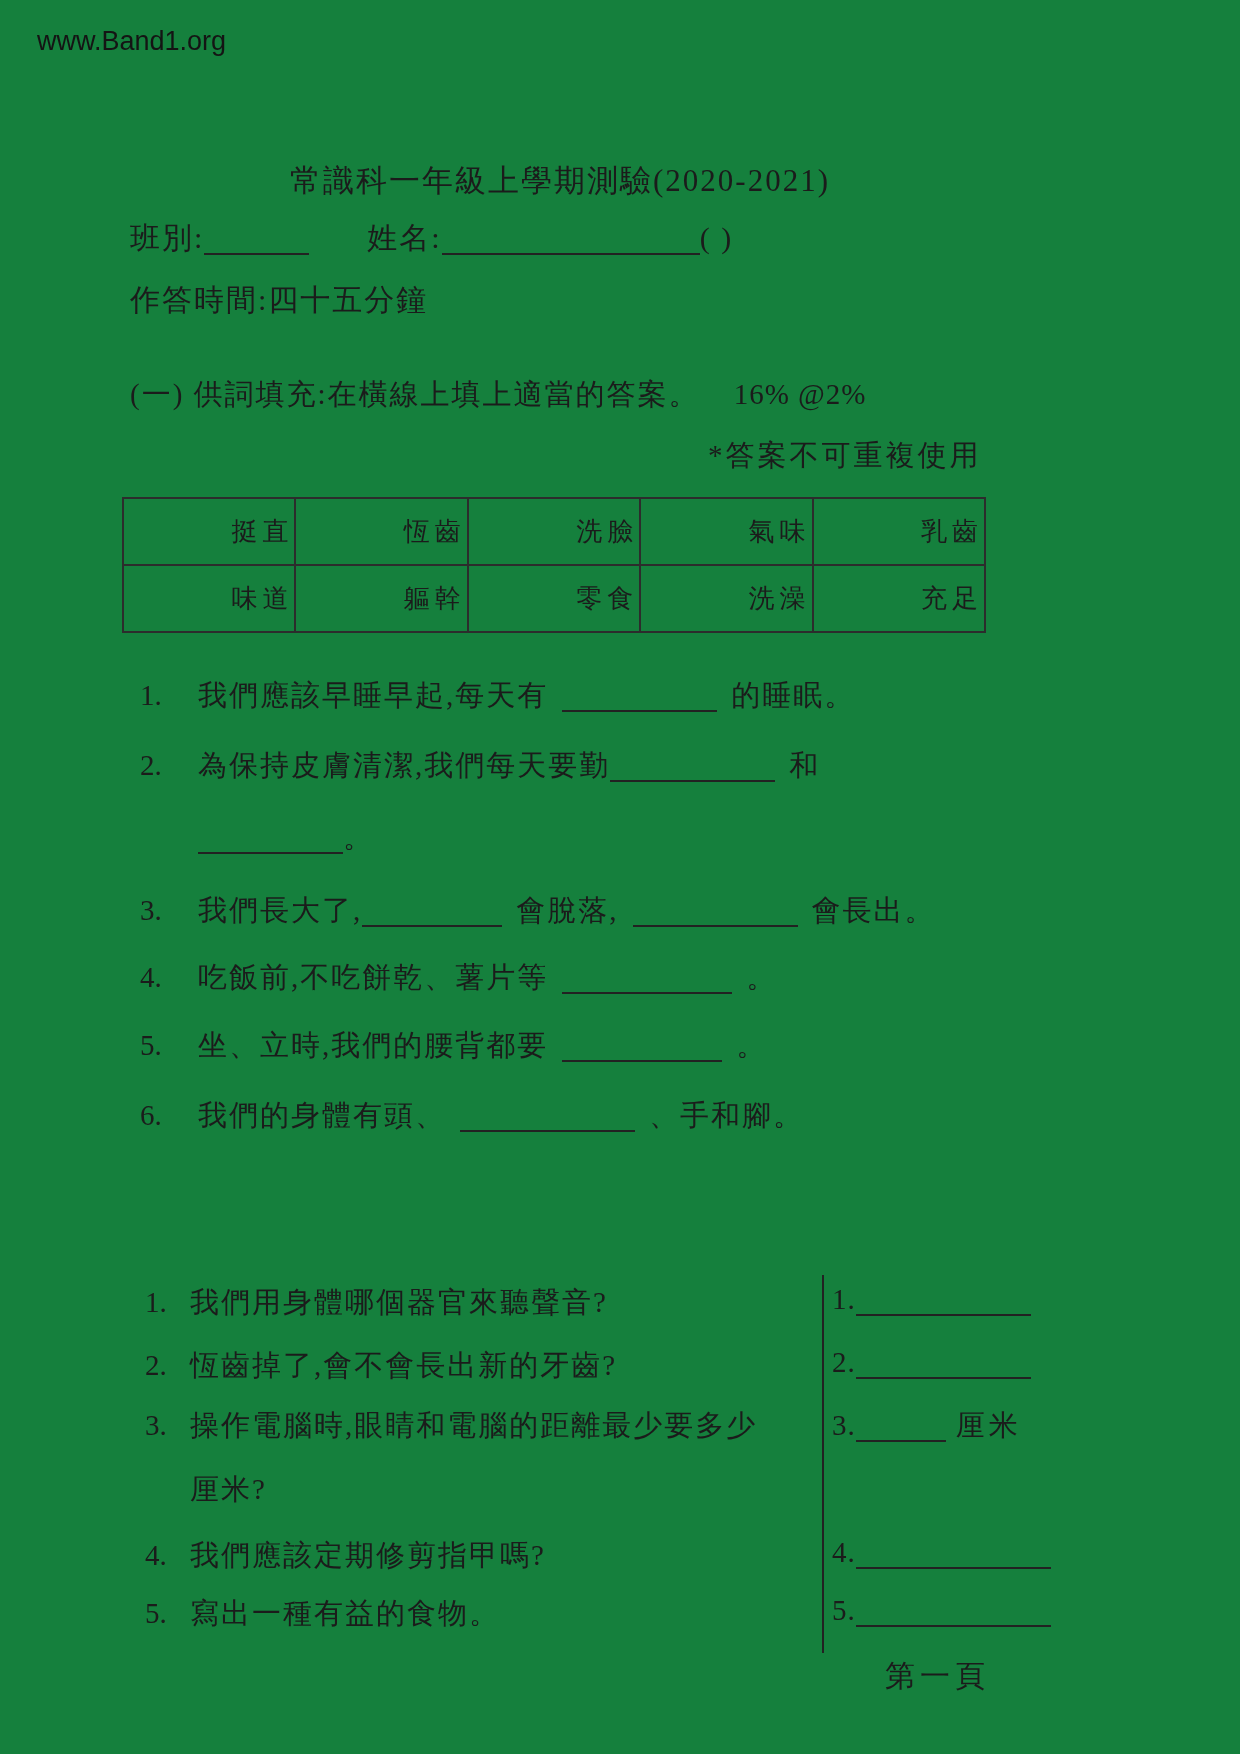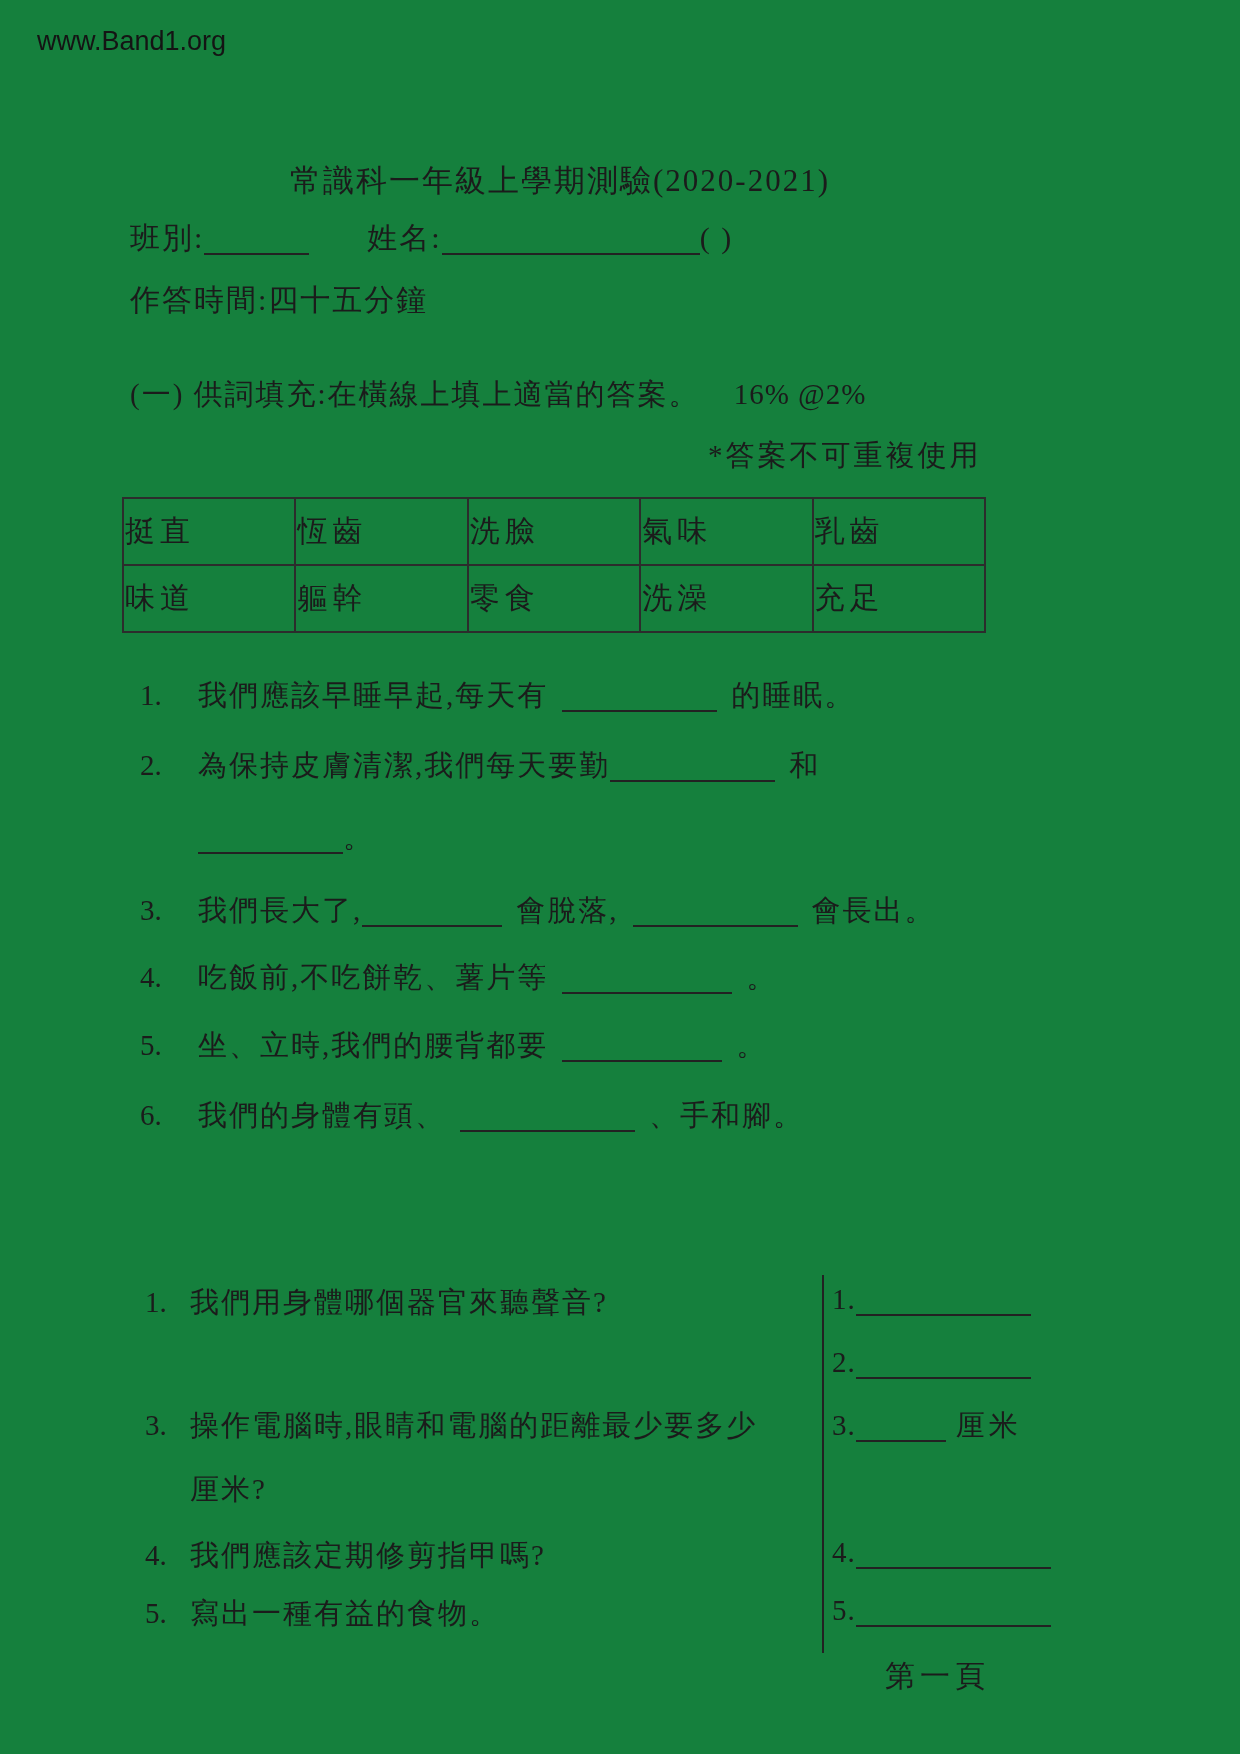--- a/index.html
+++ b/index.html
@@ -72,22 +72,22 @@
     position: absolute;
     left: 122px;
     top: 497px;
     width: 864px;
     border-collapse: collapse;
     table-layout: fixed;
   }
   table.wordbank td {
     border: 2px solid #2c2c2c;
     height: 63px;
-    text-align: left;
-    font-size: 30px;
+    text-align: right;
+    font-size: 26px;
     letter-spacing: 5px;
   }
 
   .q {
     position: absolute;
     left: 140px;
     font-size: 29px;
     letter-spacing: 2px;
     white-space: nowrap;
   }
@@ -195,20 +195,23 @@
 
   <div class="q" style="top:1096px;">
     <span class="qnum">6.</span><span>我們的身體有頭、</span><span class="sp"></span><span class="blank" style="width:175px;"></span><span class="sp"></span><span>、手和腳。</span>
   </div>
 
 
   <div class="q q2" style="top:1283px;">
     <span class="qnum">1.</span><span>我們用身體哪個器官來聽聲音?</span>
   </div>
 
+  <div class="q q2" style="top:1346px;">
+    <span class="qnum">2.</span><span>恆齒掉了,會不會長出新的牙齒?</span>
+  </div>
 
   <div class="q q2" style="top:1406px;">
     <span class="qnum">3.</span><span>操作電腦時,眼睛和電腦的距離最少要多少</span>
   </div>
 
   <div class="q-cont" style="left:190px; top:1470px;">
     <span>厘米?</span>
   </div>
 
   <div class="q q2" style="top:1536px;">

